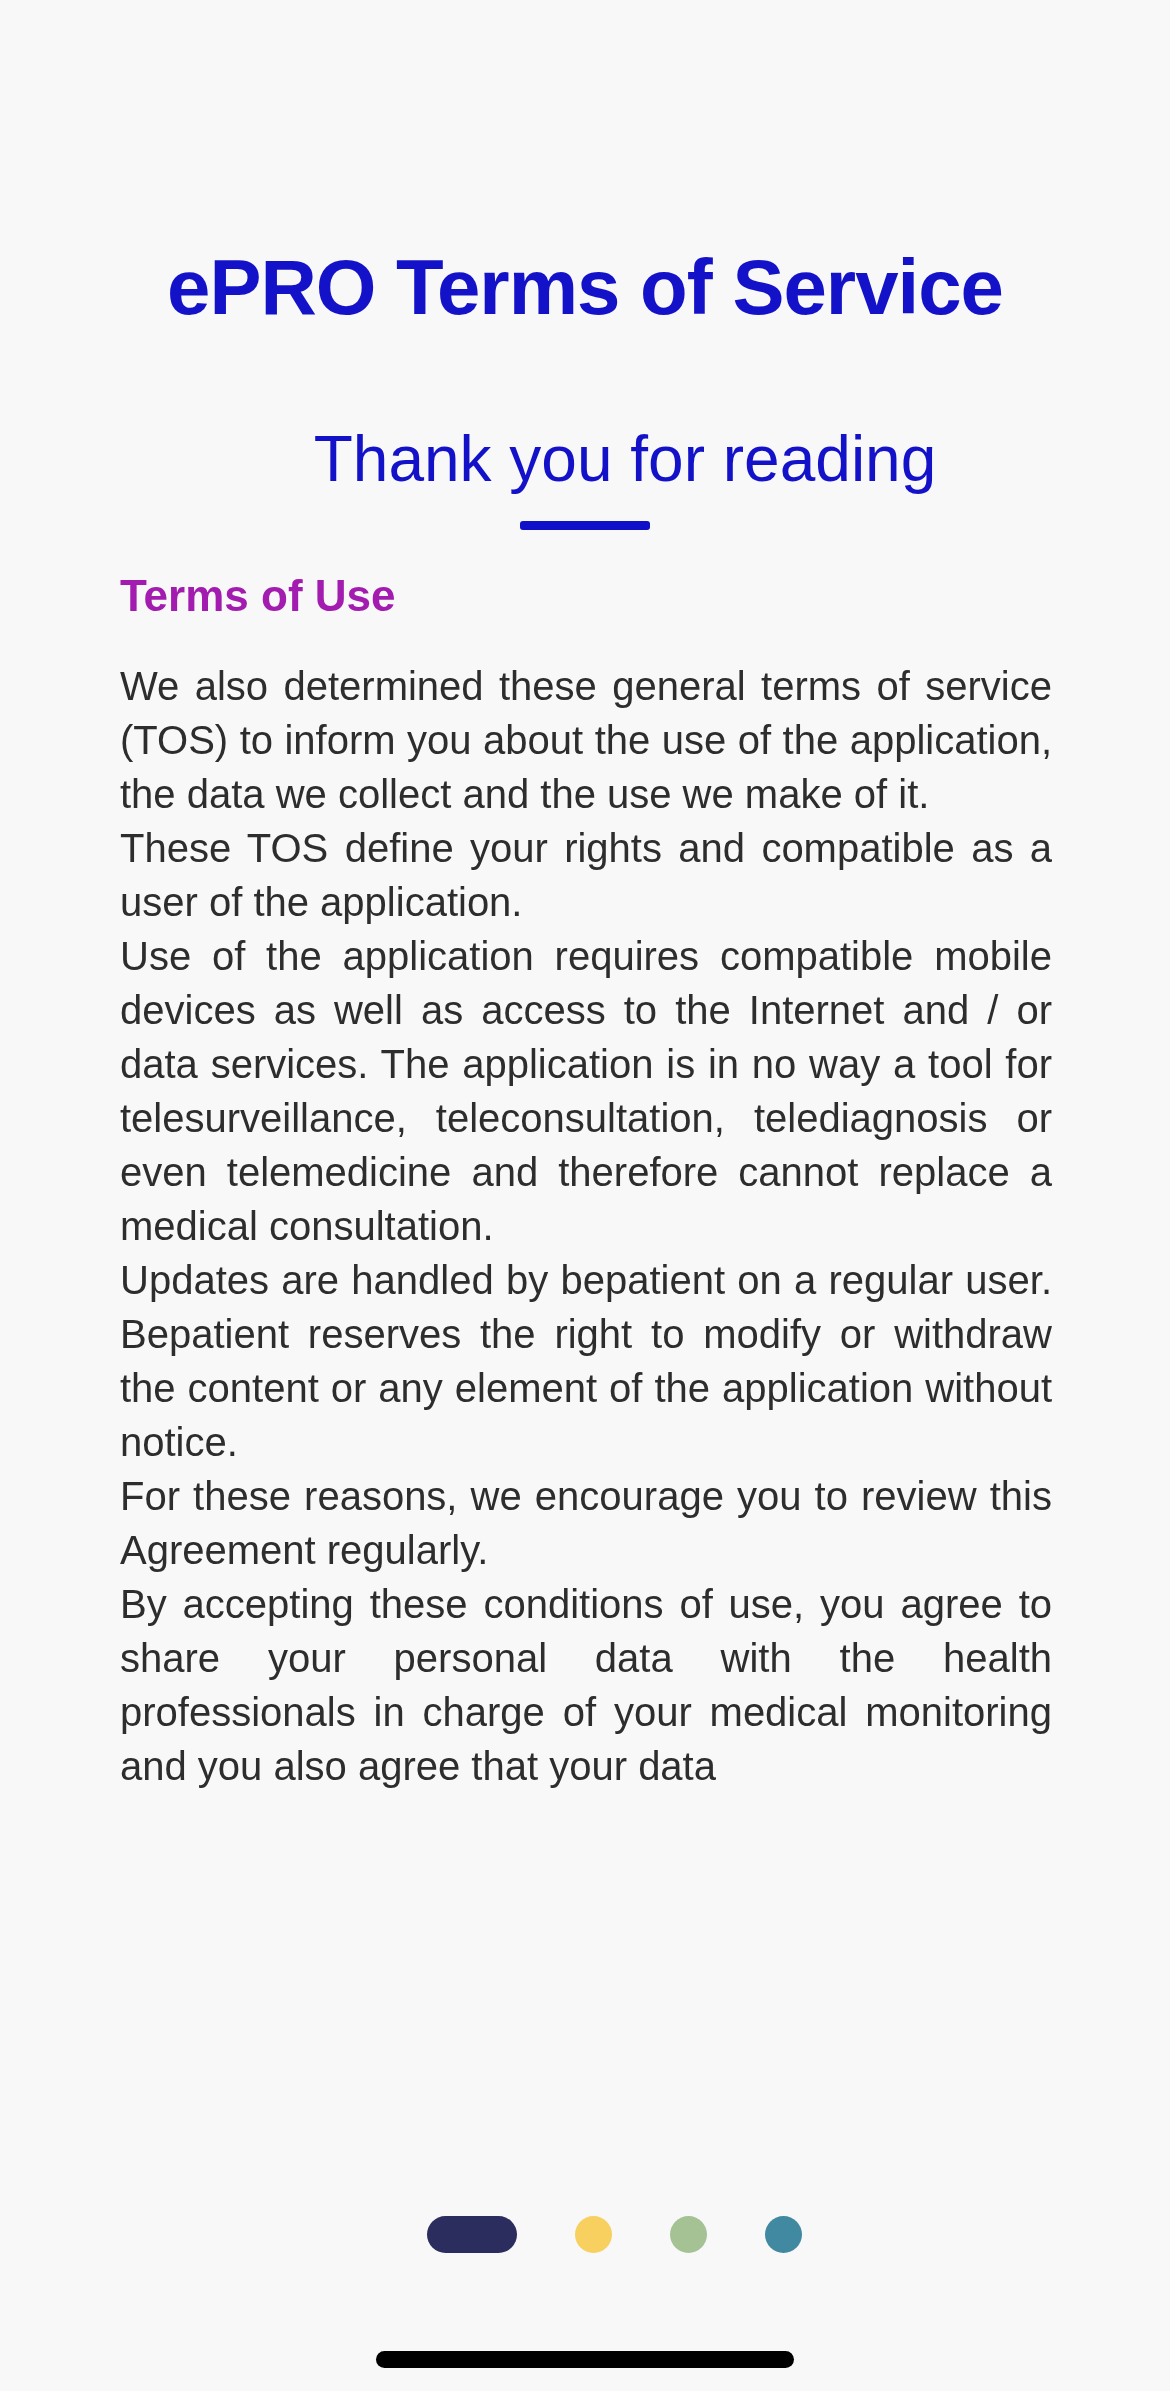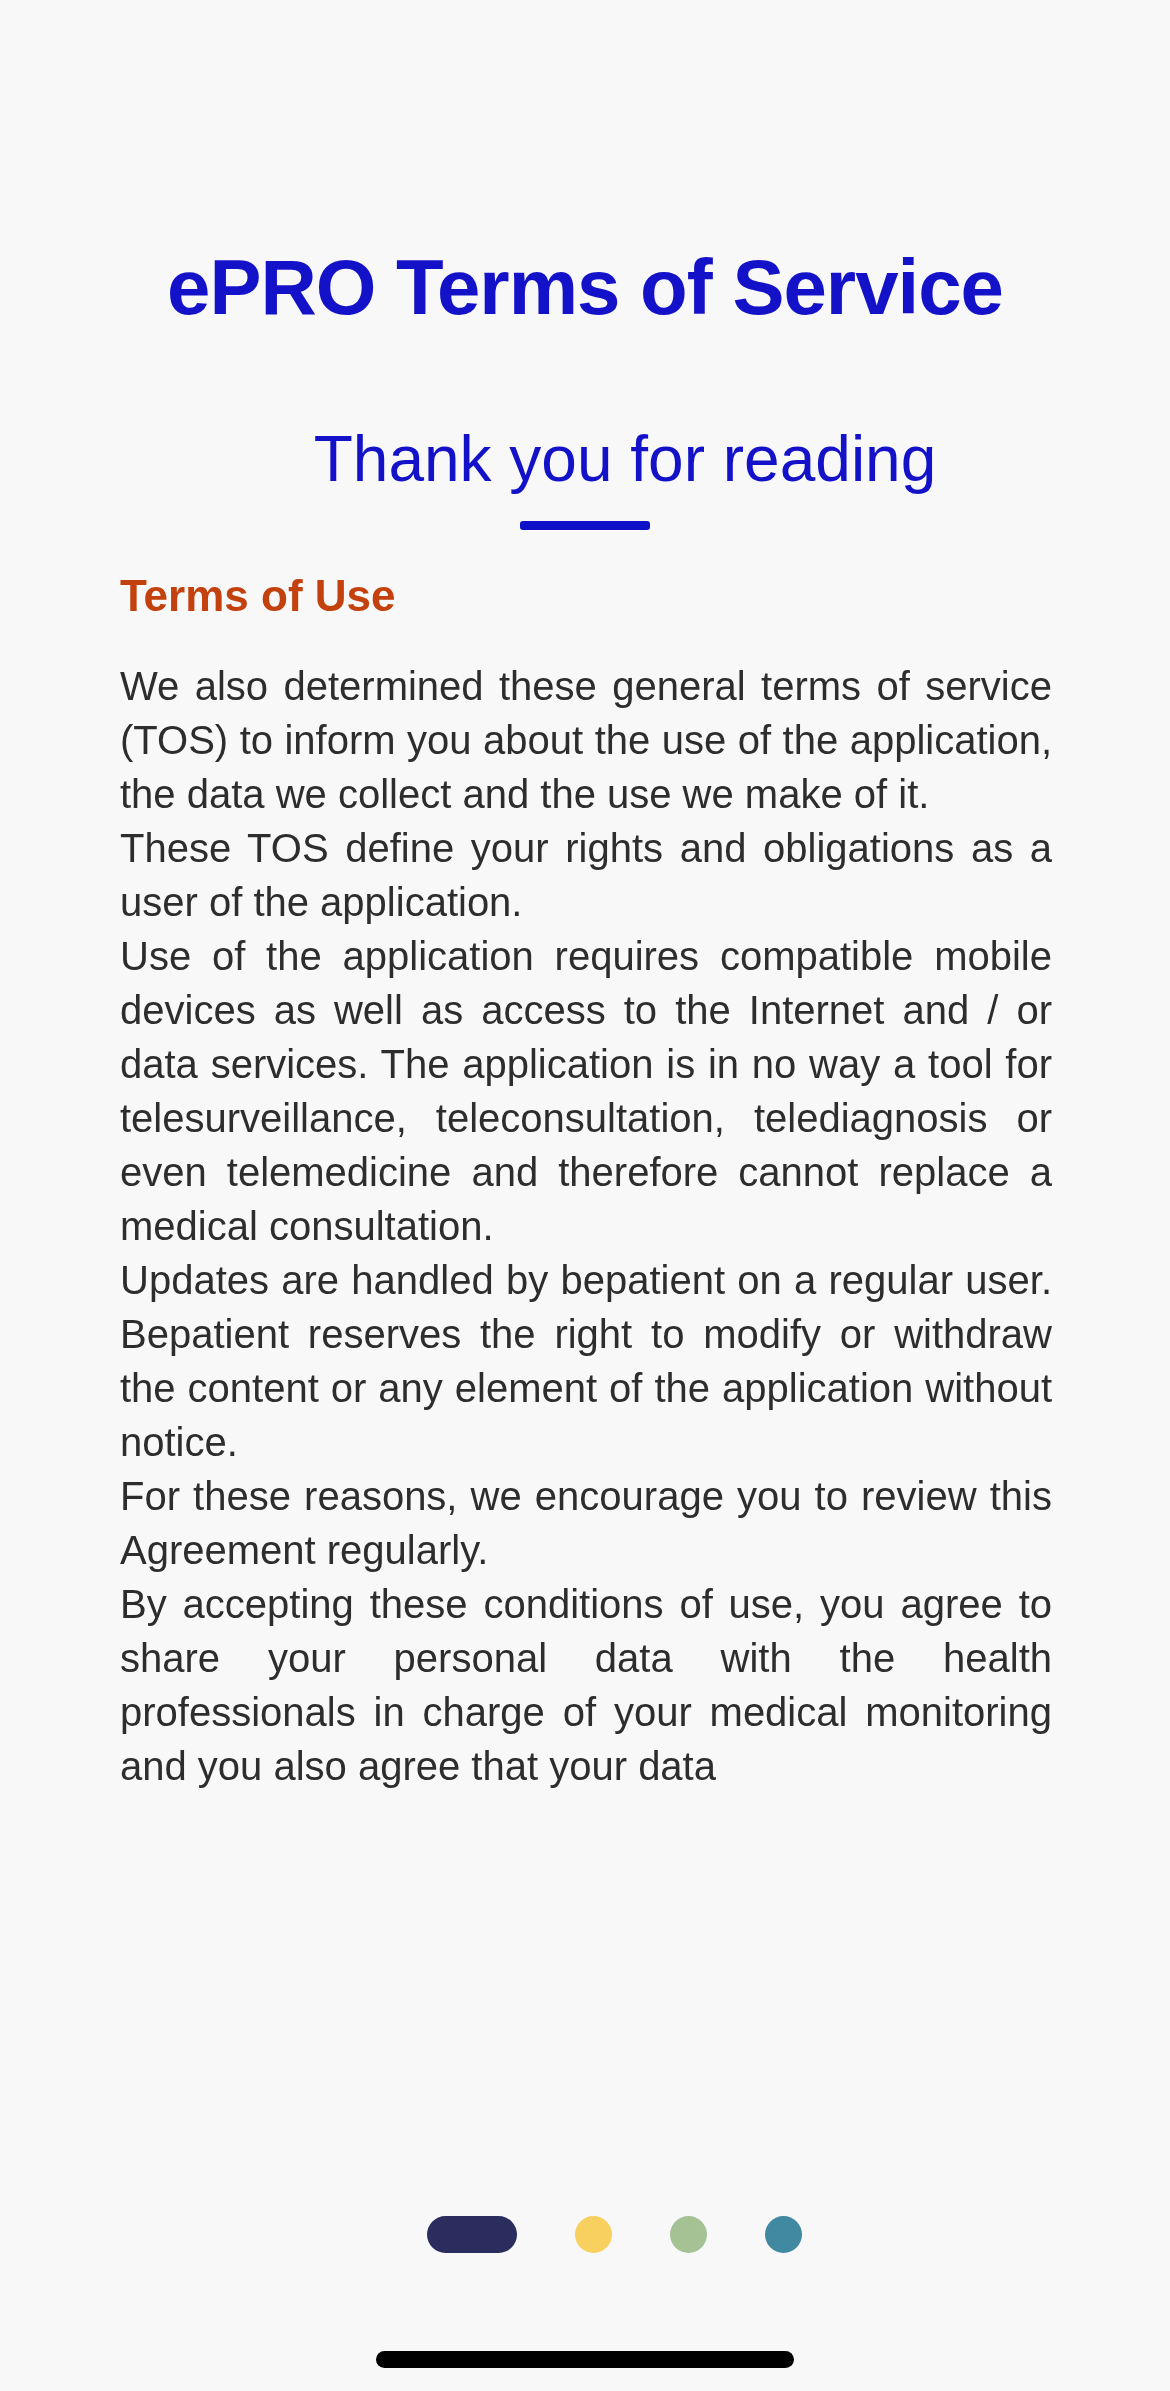--- a/index.html
+++ b/index.html
@@ -98,25 +98,25 @@
 <body>
 
 <div class="screen" style="background: rgb(248, 248, 249);">
 
   <h1 class="page-title" style="color: rgb(20, 18, 200);">ePRO Terms of Service</h1>
 
   <h2 class="page-subtitle" style="color: rgb(20, 18, 200);">Thank you for reading</h2>
 
   <div class="subtitle-divider" style="background: rgb(15, 16, 200);"></div>
 
-  <h3 class="section-heading" style="color: #c2410c;">Terms of Use</h3>
+  <h3 class="section-heading" style="color: #a21caf;">Terms of Use</h3>
 
   <div class="terms-content" style="color: rgb(45, 45, 45);">
       <p class="body-para">We also determined these general terms of service (TOS) to inform you about the use of the application, the data we collect and the use we make of it.</p>
-      <p class="body-para">These TOS define your rights and obligations as a user of the application.</p>
+      <p class="body-para">These TOS define your rights and compatible as a user of the application.</p>
       <p class="body-para">Use of the application requires compatible mobile devices as well as access to the Internet and / or data services. The application is in no way a tool for telesurveillance, teleconsultation, telediagnosis or even telemedicine and therefore cannot replace a medical consultation.</p>
       <p class="body-para">Updates are handled by bepatient on a regular user. Bepatient reserves the right to modify or withdraw the content or any element of the application without notice.</p>
       <p class="body-para">For these reasons, we encourage you to review this Agreement regularly.</p>
       <p class="body-para">By accepting these conditions of use, you agree to share your personal data with the health professionals in charge of your medical monitoring and you also agree that your data</p>
     </div>
 
   <div class="page-indicator">
       <div class="dot active" style="background: rgb(43, 45, 94);"></div>
       <div class="dot" style="background: rgb(247, 208, 95);"></div>
       <div class="dot" style="background: rgb(165, 194, 149);"></div>

